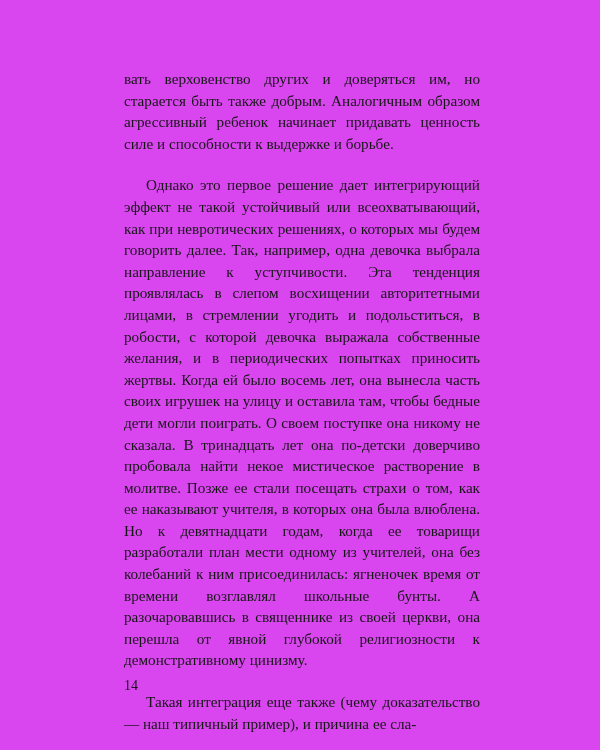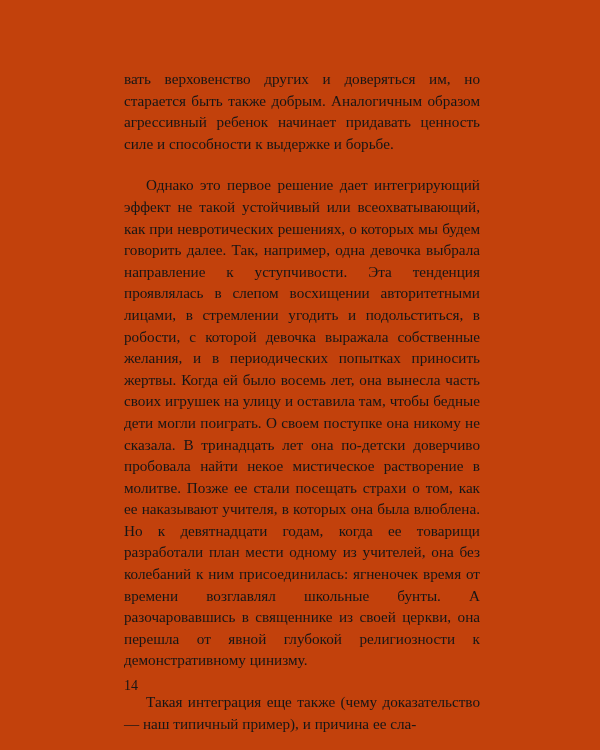--- a/index.html
+++ b/index.html
@@ -10,21 +10,21 @@
     width: 600px;
     height: 750px;
     background: #ffffff;
     font-family: "Liberation Serif", "DejaVu Serif", serif;
     overflow: hidden;
   }
   .page {
     position: relative;
     width: 600px;
     height: 750px;
-    background: #c2410c;
+    background: #d946ef;
     box-sizing: border-box;
   }
   .text-block {
     position: absolute;
     left: 124px;
     top: 68px;
     width: 356px;
   }
   .para {
     margin: 0;

